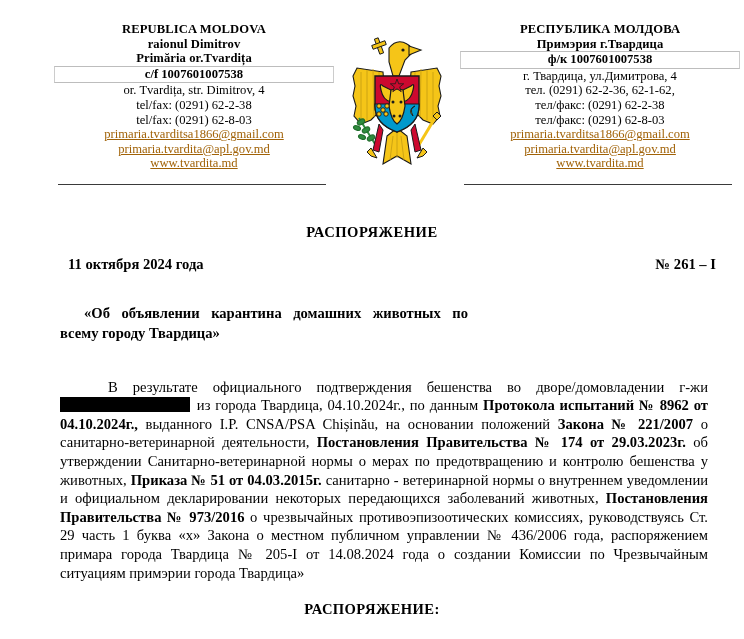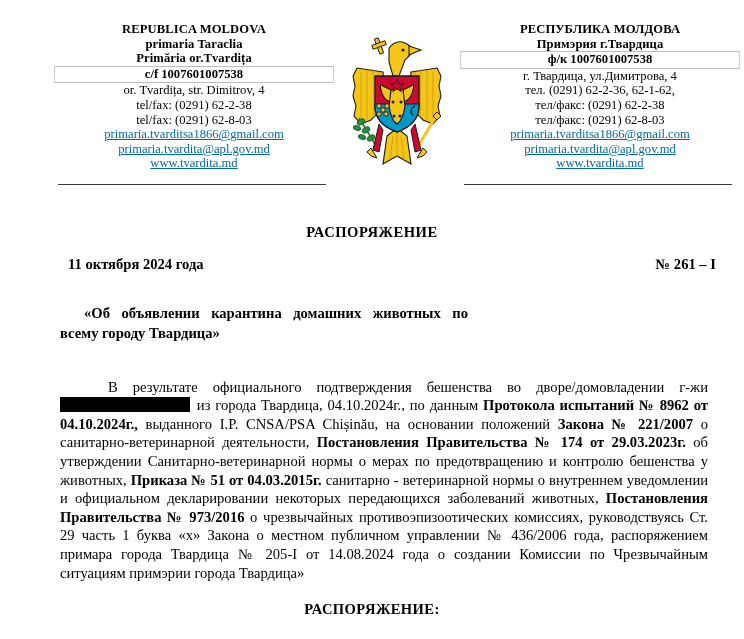--- a/index.html
+++ b/index.html
@@ -51,21 +51,21 @@
     font-weight: bold;
     border: 1px solid #bdbdbd;
     border-left: 1px solid #cccccc;
     border-right: 1px solid #cccccc;
     padding: 0px 2px 1px 2px;
     margin: 0 -4px;
     box-sizing: border-box;
   }
 
   .head-link {
-    color: #0369a1;
+    color: #a16207;
     text-decoration: underline;
     white-space: nowrap;
     display: block;
   }
 
   .head-rule {
     border: none;
     border-top: 1px solid #3a3a3a;
     margin: 13px 4px 0 0;
     height: 0;
@@ -151,21 +151,21 @@
 </style>
 </head>
 <body>
 
 <div class="page">
 
   <div class="letterhead">
 
     <div class="head-col head-col-left">
       <div class="head-line bold">REPUBLICA MOLDOVA</div>
-      <div class="head-line bold">primaria Taraclia</div>
+      <div class="head-line bold">raionul Dimitrov</div>
       <div class="head-line bold">Primăria or.Tvardița</div>
       <div class="head-fiscal">c/f  1007601007538</div>
       <div class="head-line">or. Tvardița, str. Dimitrov, 4</div>
       <div class="head-line">tel/fax: (0291) 62-2-38</div>
       <div class="head-line">tel/fax: (0291) 62-8-03</div>
       <a class="head-link" href="#">primaria.tvarditsa1866@gmail.com</a>
       <a class="head-link" href="#">primaria.tvardita@apl.gov.md</a>
       <a class="head-link" href="#">www.tvardita.md</a>
       <hr class="head-rule">
     </div>

